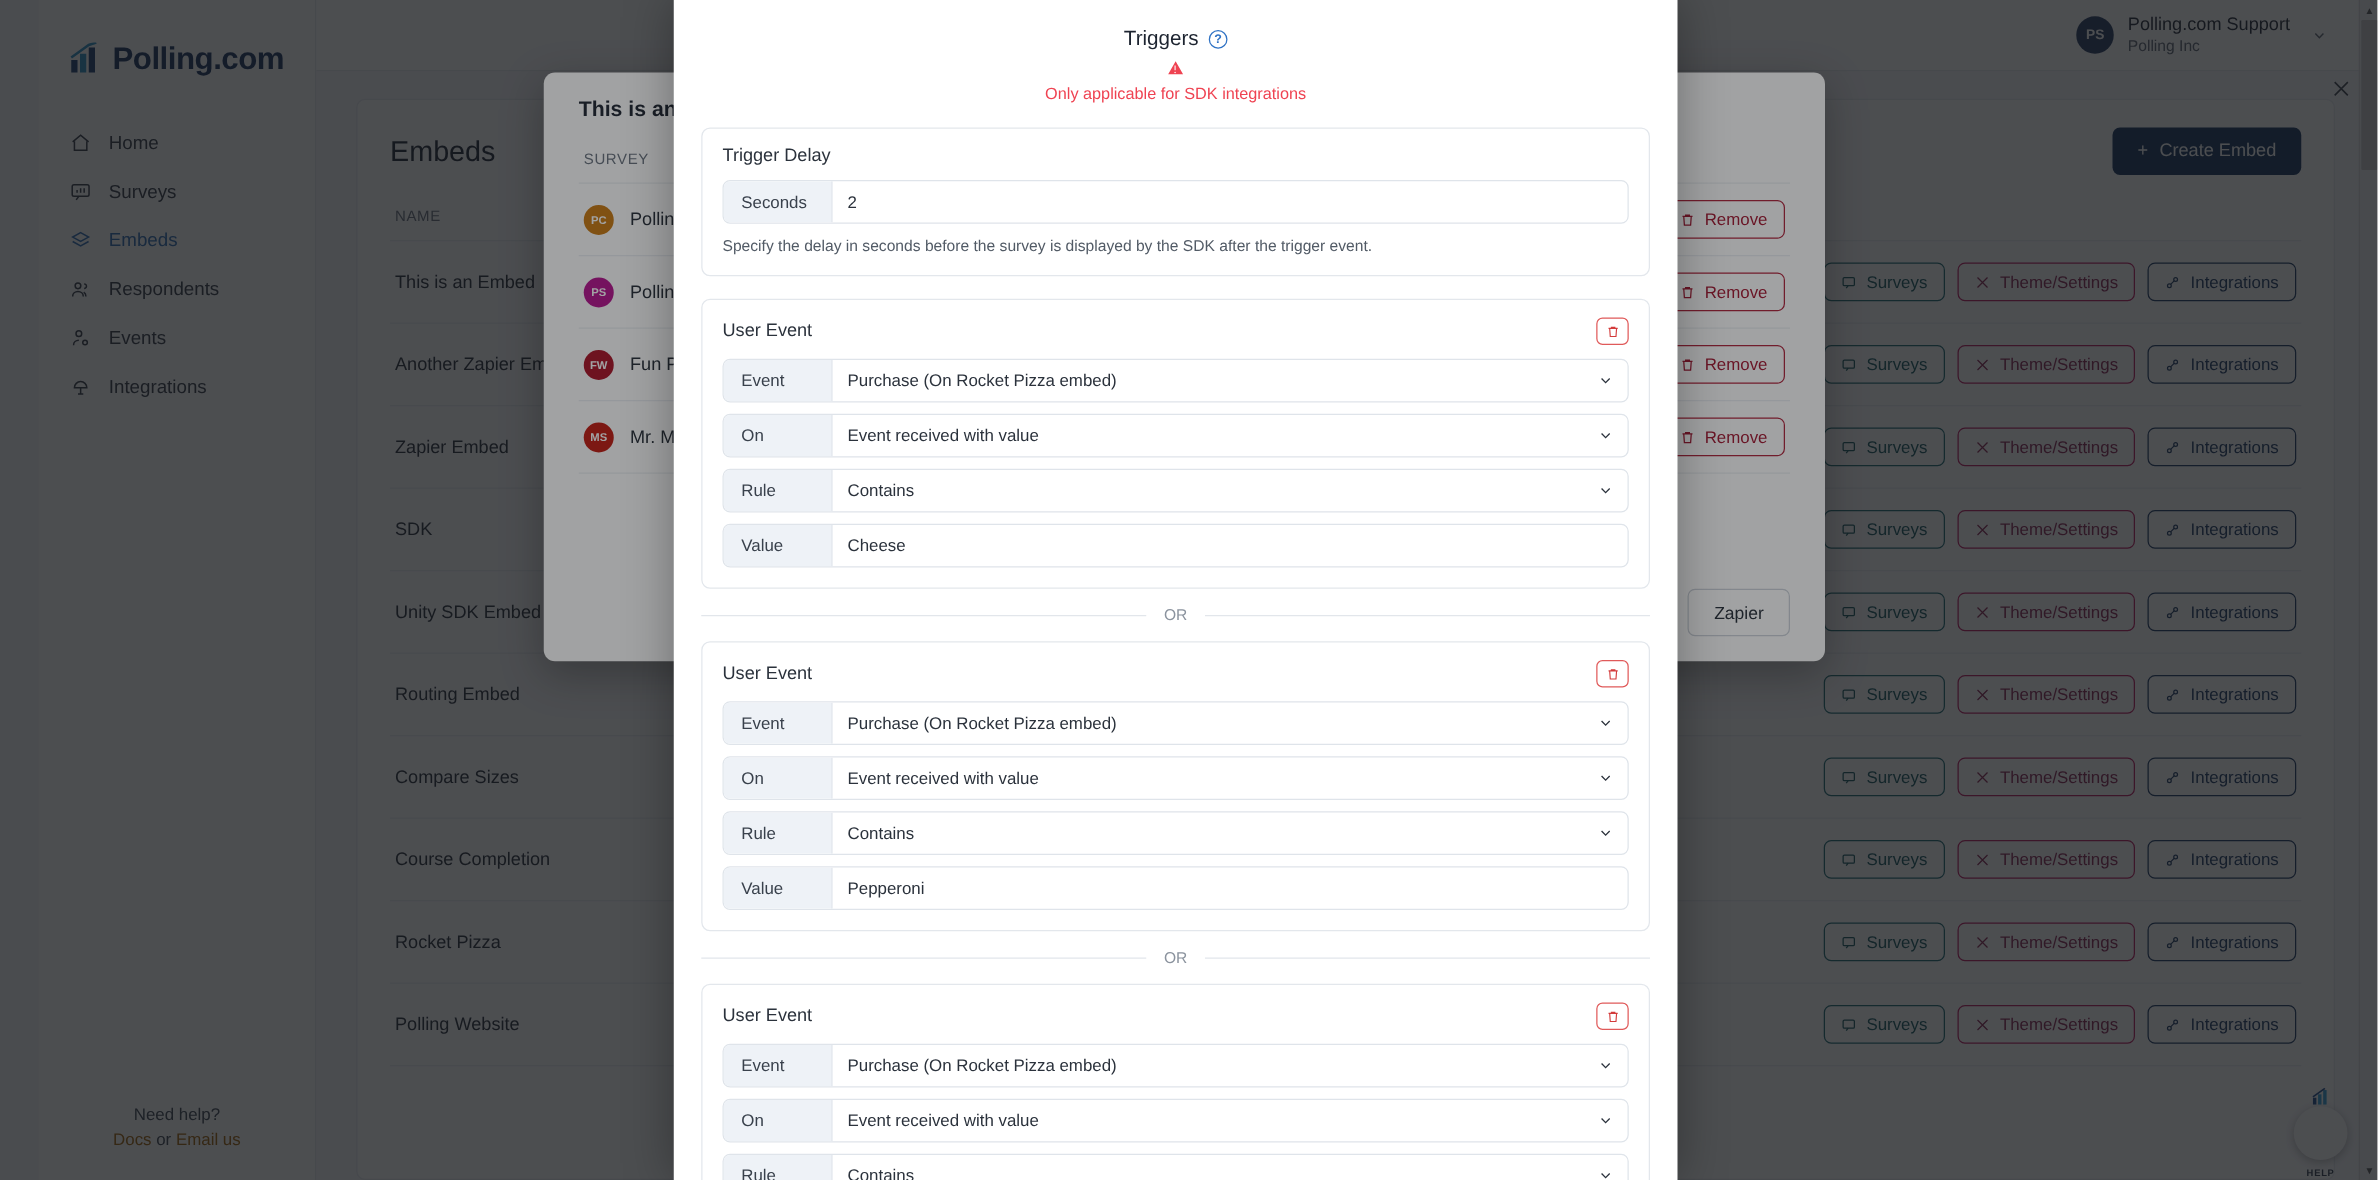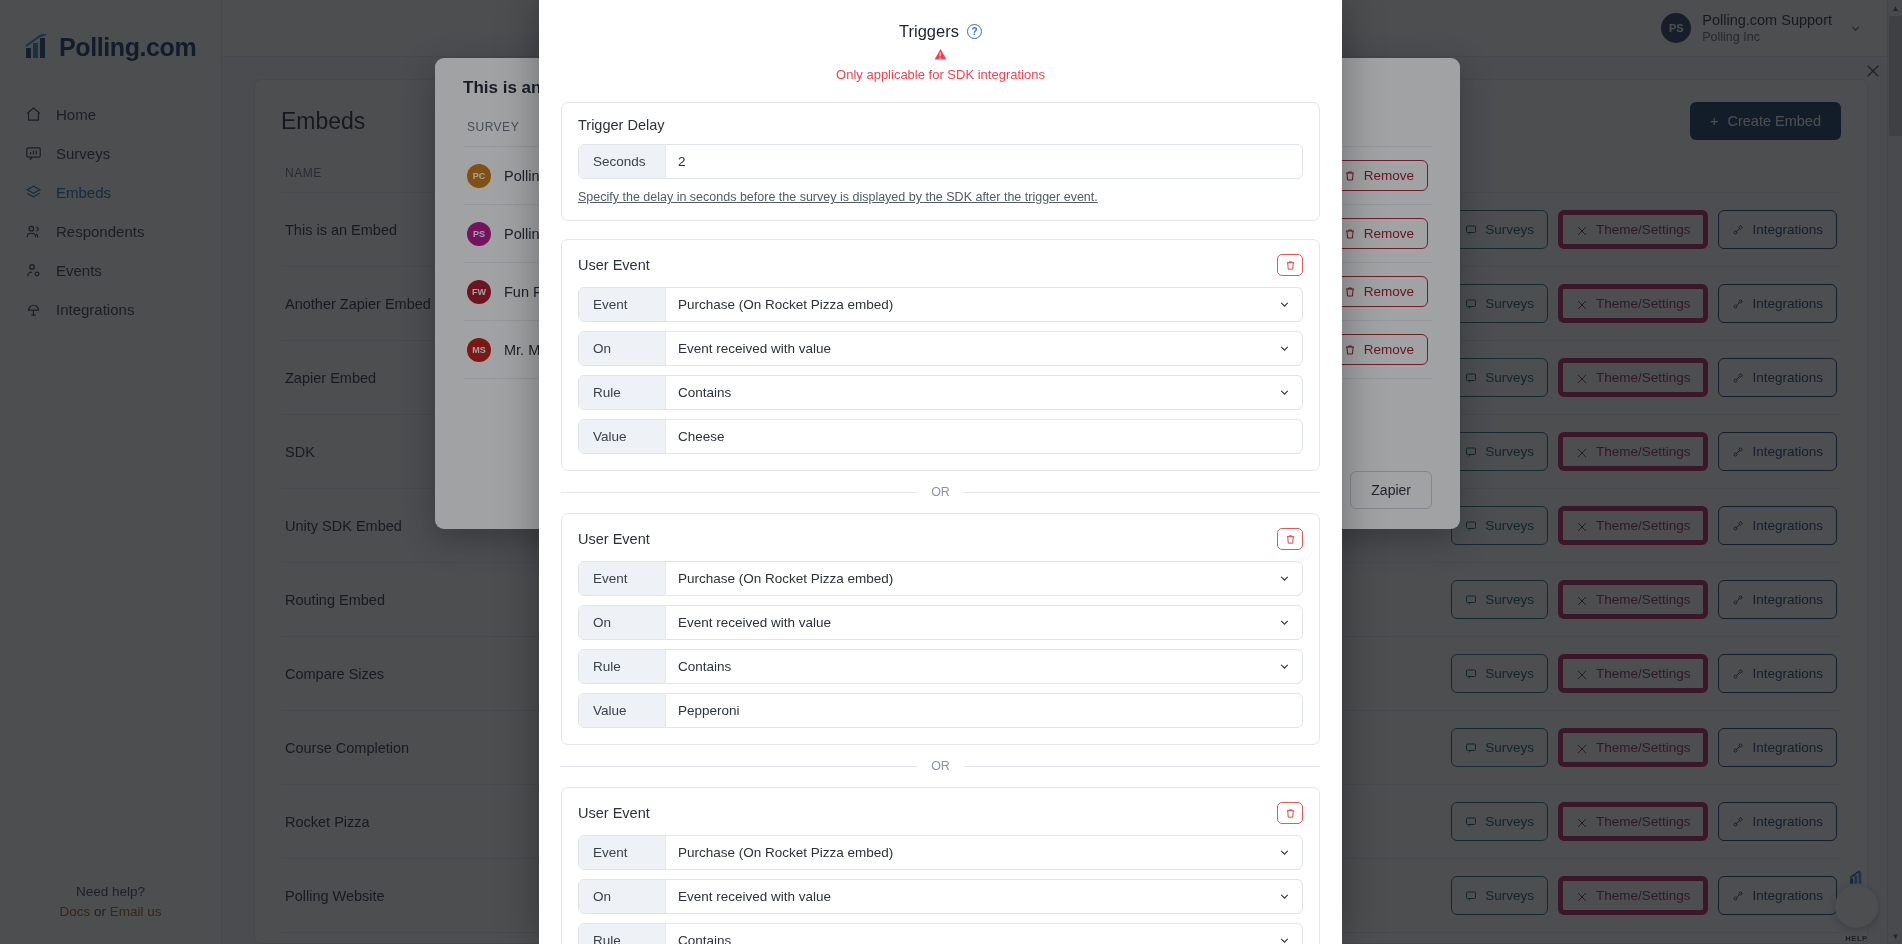--- a/index.html
+++ b/index.html
@@ -10,21 +10,21 @@
     background: #ffffff;
   }
   .app { position: relative; width: 1902px; height: 944px; }
 
   
   .bg-layer { position: absolute; inset: 0; display: flex; background: #f7f8fa; }
 
   .sidebar {
     width: 222px; flex: 0 0 222px; background: #ffffff;
     border-right: 1px solid #e7eaee;
-    display: flex; flex-direction: column; padding-top: 18px;
+    display: flex; flex-direction: column; padding-top: 18px; margin-left: 31px;
   }
   .logo { display: flex; align-items: center; gap: 7px; padding: 6px 0 0 24px; height: 52px; }
   .logo-mark { width: 28px; height: 26px; position: relative; flex: 0 0 28px; }
   .logo-text { font-size: 25px; font-weight: bold; color: #14315c; letter-spacing: -0.4px; }
 
   .nav { margin-top: 26px; display: flex; flex-direction: column; gap: 2px; }
   .nav-item {
     display: flex; align-items: center; gap: 13px;
     padding: 9px 24px; font-size: 15px; color: #323a45; cursor: pointer;
   }
@@ -67,21 +67,21 @@
   table.embeds td {
     padding: 17px 4px; font-size: 14.5px; color: #252c36;
     border-bottom: 1px solid #eceff3; vertical-align: middle;
   }
   .row-actions { display: flex; gap: 10px; justify-content: flex-end; }
   .pill {
     border-radius: 6px; padding: 7px 13px; font-size: 13.5px; background: #fff;
     display: inline-flex; align-items: center; gap: 8px; cursor: pointer; white-space: nowrap;
   }
   .pill.teal { border: 1px solid #1d6c72; color: #14585e; }
-  .pill.plum { border: 5px solid #be185d; color: #8b2452; align-items: flex-end; }
+  .pill.plum { border: 1px solid #be185d; color: #8b2452; }
   .pill.navy { border: 1px solid #1d3b62; color: #1d3b62; }
 
   .help-fab {
     position: absolute; right: 24px; bottom: 16px; width: 43px; height: 43px;
     border-radius: 50%; background: #fff; box-shadow: 0 2px 8px rgba(0,0,0,.28);
     display: flex; flex-direction: column; align-items: center; justify-content: center; cursor: pointer; z-index: 4; gap: 48px;
   }
   .help-fab .hb { font-size: 7.5px; font-weight: bold; color: #2d3a4b; letter-spacing: .6px; margin-top: 1px; }
 
   .scrollbar-col {
@@ -148,21 +148,21 @@
   }
 
   .field { display: flex; align-items: stretch; border: 1px solid #dfe4ea; border-radius: 6px; margin-bottom: 9px; overflow: hidden; background: #fff; }
   .field:last-child { margin-bottom: 0; }
   .field-label {
     background: #eef2f7; color: #39414c; font-size: 13.5px; padding: 9px 14px;
     flex: 0 0 87px; display: flex; align-items: center; border-right: 1px solid #e3e8ee;
   }
   .field-val { flex: 1; font-size: 13.5px; color: #2b323c; padding: 9px 12px; display: flex; align-items: center; }
   .field-chev { width: 36px; display: flex; align-items: center; justify-content: center; color: #2b323c; font-size: 12px; cursor: pointer; }
-  .hint { font-size: 12.5px; color: #525b66; margin-top: 11px; text-decoration: underline; }
+  .hint { font-size: 12.5px; color: #525b66; margin-top: 11px; }
 
   .or-sep { display: flex; align-items: center; gap: 14px; margin: 14px 0; color: #8b939e; font-size: 12.5px; }
   .or-sep:before, .or-sep:after { content: ""; flex: 1; height: 1px; background: #e2e6eb; }
   .gap18 { height: 18px; }
   svg { display: block; }
 </style>
 </head>
 <body>
 
 <div class="app">

